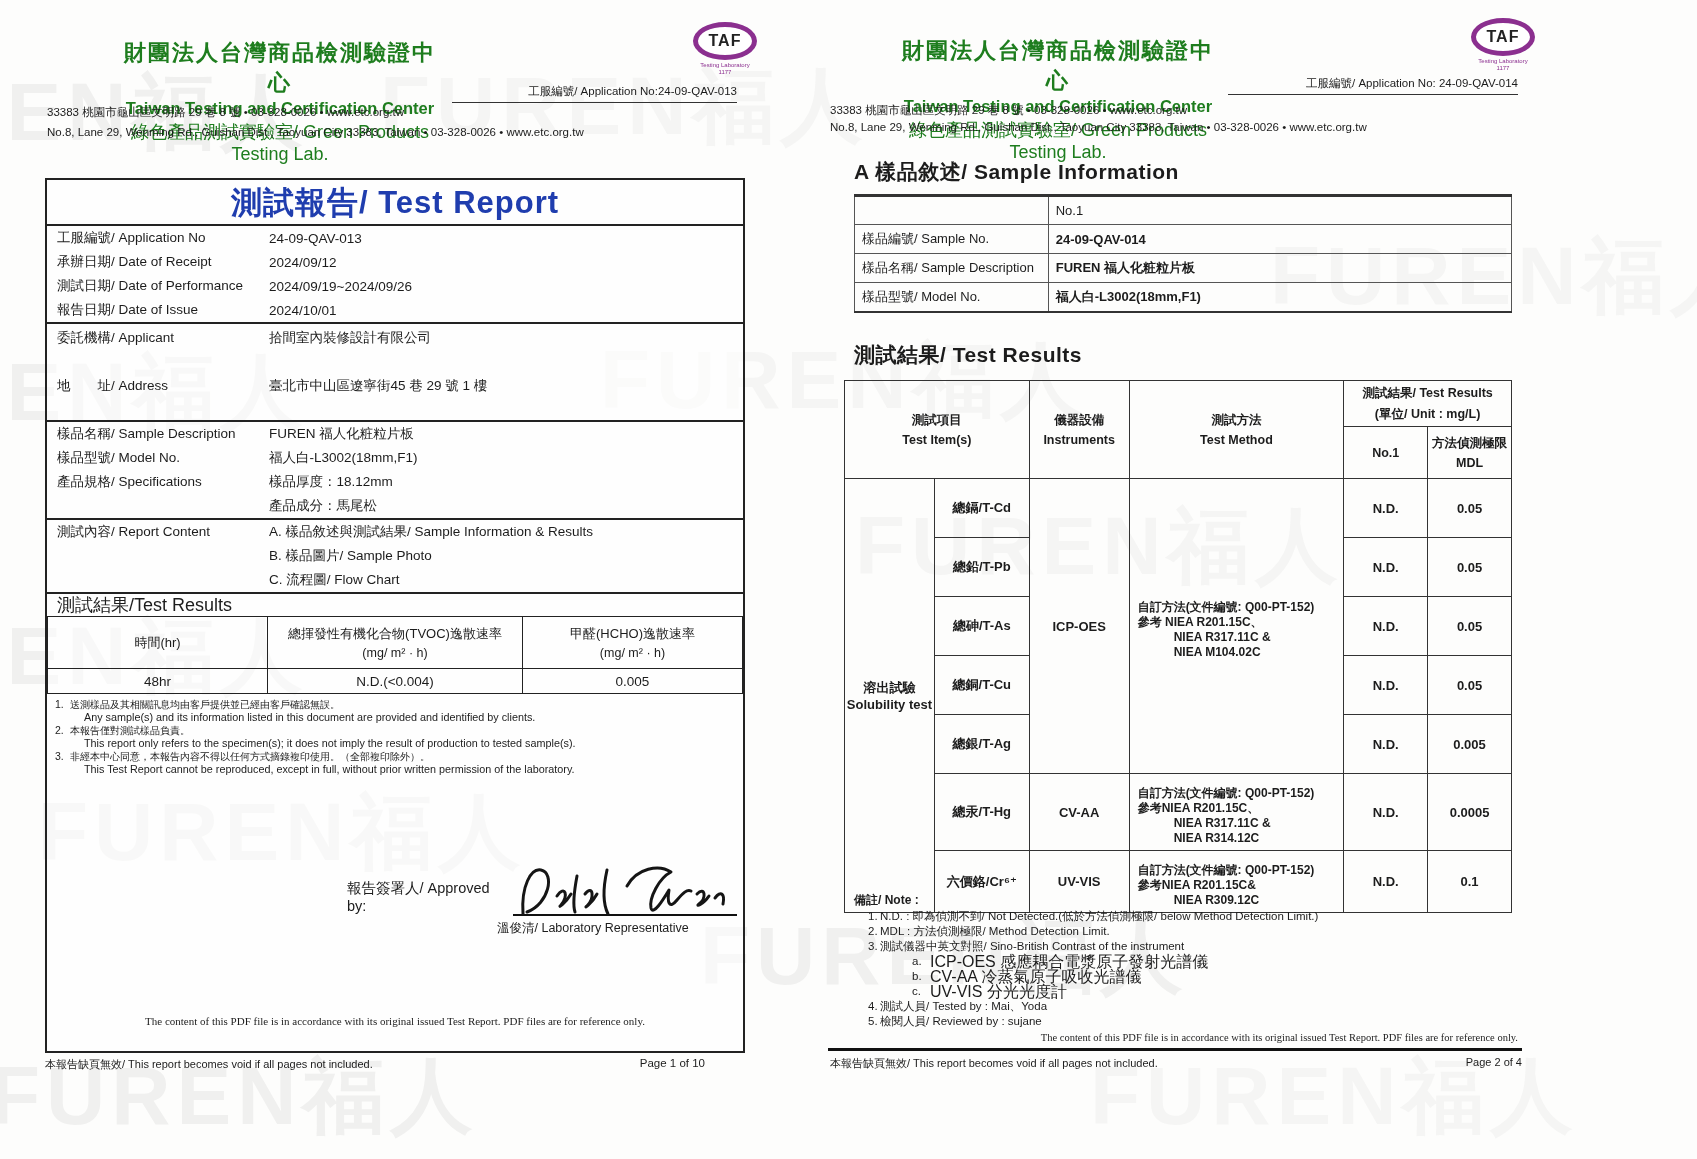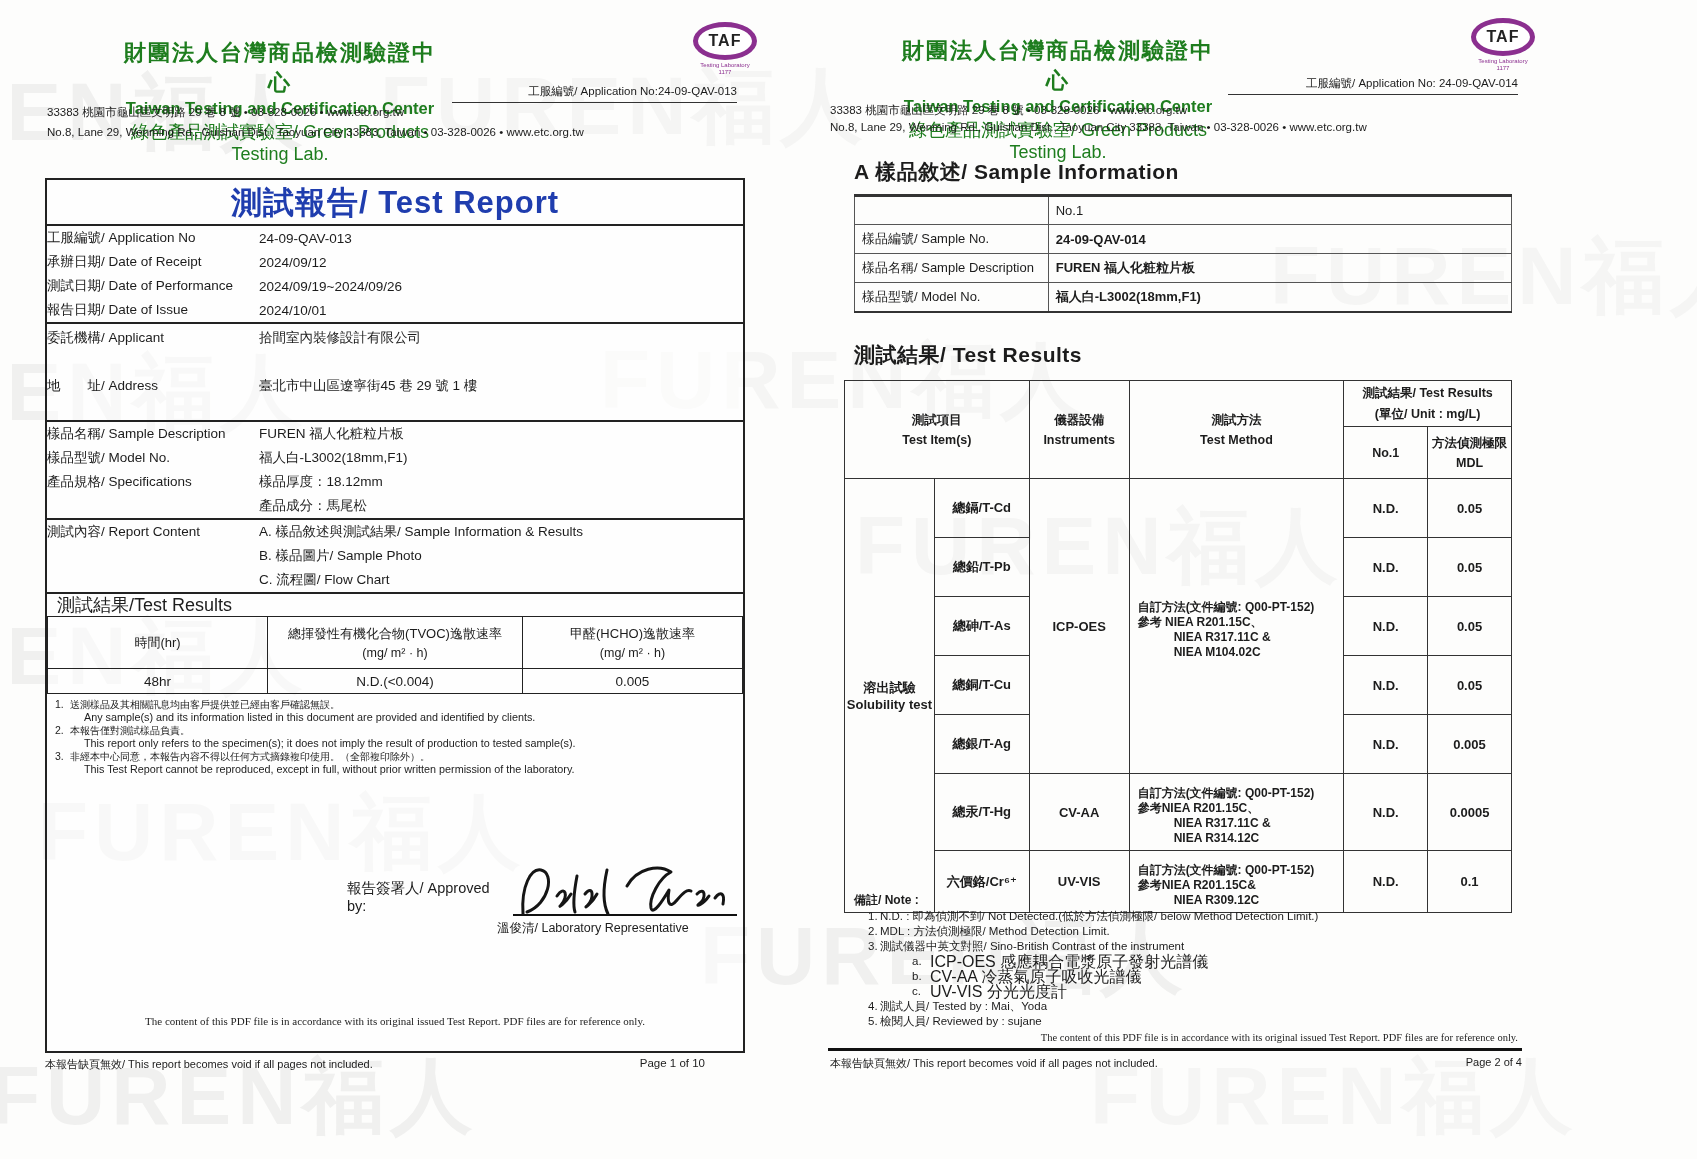--- a/index.html
+++ b/index.html
@@ -43,21 +43,21 @@
   .report-box {
     position:absolute; left:45px; top:170px; width:700px; height:875px;
     border:2px solid #222; background:rgba(255,255,255,0.55);
   }
   .box-title {
     height:46px; line-height:46px; text-align:center;
     color:#1f3dae; font-weight:bold; font-size:31px; letter-spacing:1px;
     border-bottom:2px solid #222;
   }
   .grp { border-bottom:2px solid #222; }
-  .info-row { display:flex; align-items:center; height:24px; font-size:13.5px; }
+  .info-row { display:flex; align-items:center; height:24px; padding-left:10px; font-size:13.5px; }
   .info-row.tall { height:48px; align-items:flex-start; padding-top:5px; }
   .info-label { width:212px; flex:none; }
   .info-value { flex:1; }
   .results-label { height:22px; display:flex; align-items:center; padding-left:10px; font-size:18px; }
   .em-table { width:100%; border-collapse:collapse; }
   .em-table td { border:1.5px solid #222; text-align:center; }
   .em-th { height:52px; font-size:13px; }
   .em-th .unit { font-size:12.5px; margin-top:3px; }
   .em-td { height:25px; font-size:13.5px; }
   .c1 { width:220px; } .c2 { width:255px; }

